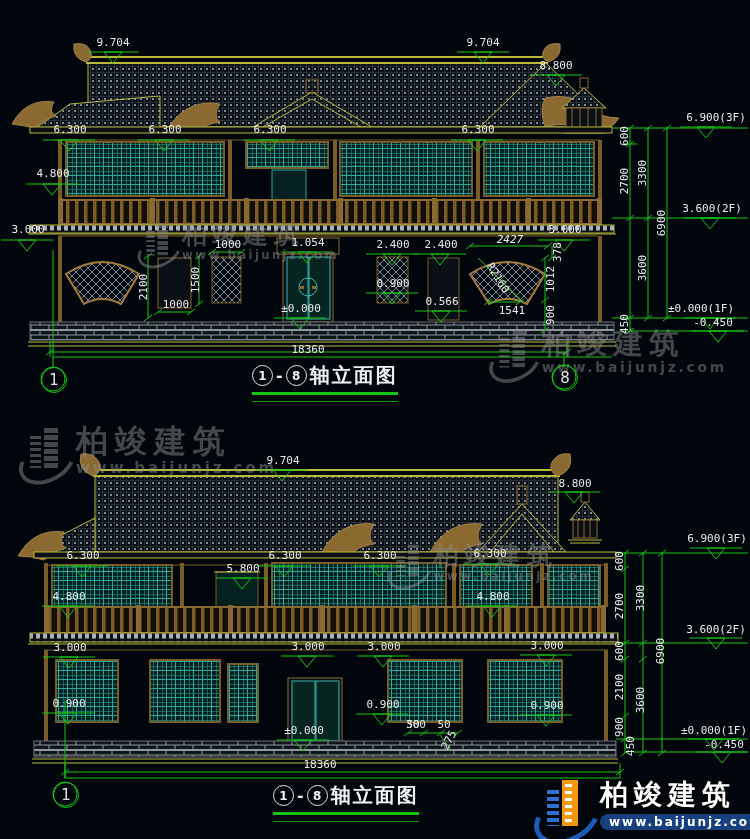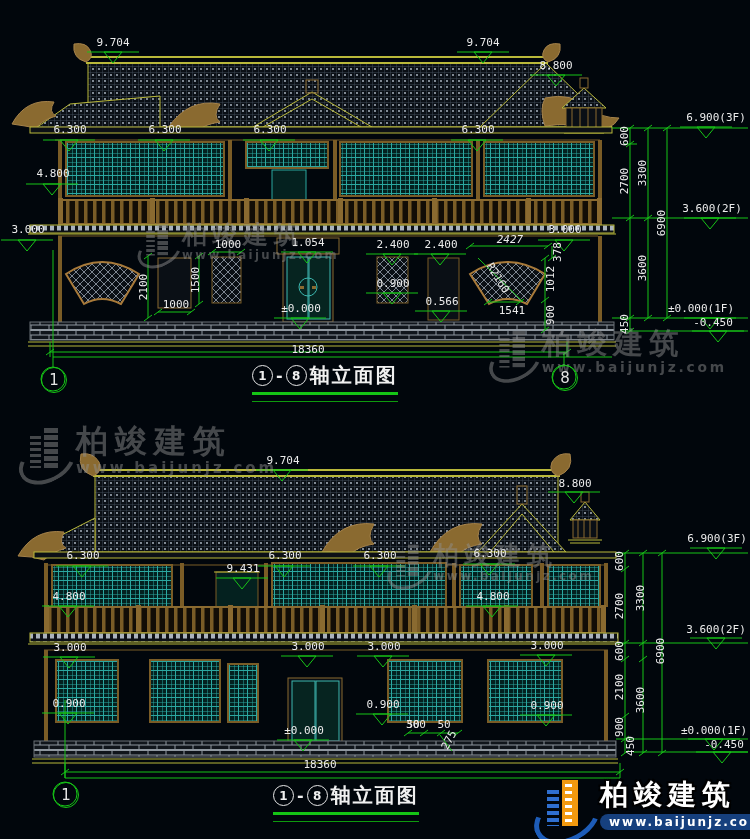--- a/index.html
+++ b/index.html
@@ -461,21 +461,21 @@
       <span class="dim" style="left: 713px; top: 317px;">-0.450</span>
       <span class="dim" style="left: 308px; top: 344px;">18360</span>
     </div>
 <div class="labels">
       <span class="dim" style="left: 283px; top: 455px;">9.704</span>
       <span class="dim" style="left: 575px; top: 478px;">8.800</span>
       <span class="dim" style="left: 83px; top: 550px;">6.300</span>
       <span class="dim" style="left: 285px; top: 550px;">6.300</span>
       <span class="dim" style="left: 380px; top: 550px;">6.300</span>
       <span class="dim" style="left: 490px; top: 548px;">6.300</span>
-      <span class="dim" style="left: 243px; top: 563px;">9.431</span>
+      <span class="dim" style="left: 243px; top: 563px;">5.800</span>
       <span class="dim" style="left: 69px; top: 591px;">4.800</span>
       <span class="dim" style="left: 493px; top: 591px;">4.800</span>
       <span class="dim" style="left: 70px; top: 642px;">3.000</span>
       <span class="dim" style="left: 308px; top: 641px;">3.000</span>
       <span class="dim" style="left: 384px; top: 641px;">3.000</span>
       <span class="dim" style="left: 547px; top: 640px;">3.000</span>
       <span class="dim" style="left: 69px; top: 698px;">0.900</span>
       <span class="dim" style="left: 383px; top: 699px;">0.900</span>
       <span class="dim" style="left: 547px; top: 700px;">0.900</span>
       <span class="dim" style="left: 304px; top: 725px;">±0.000</span>

